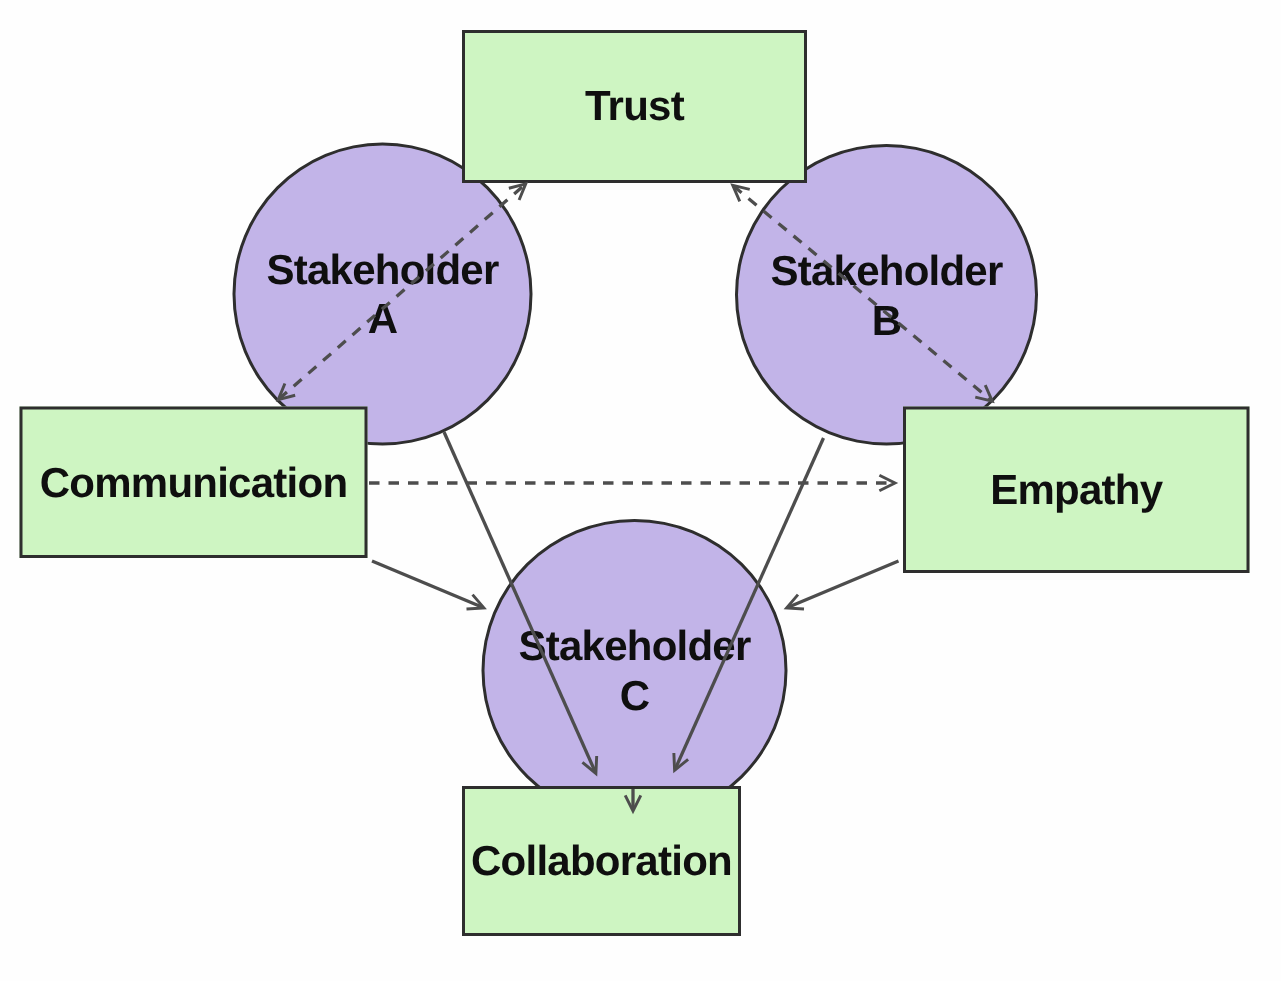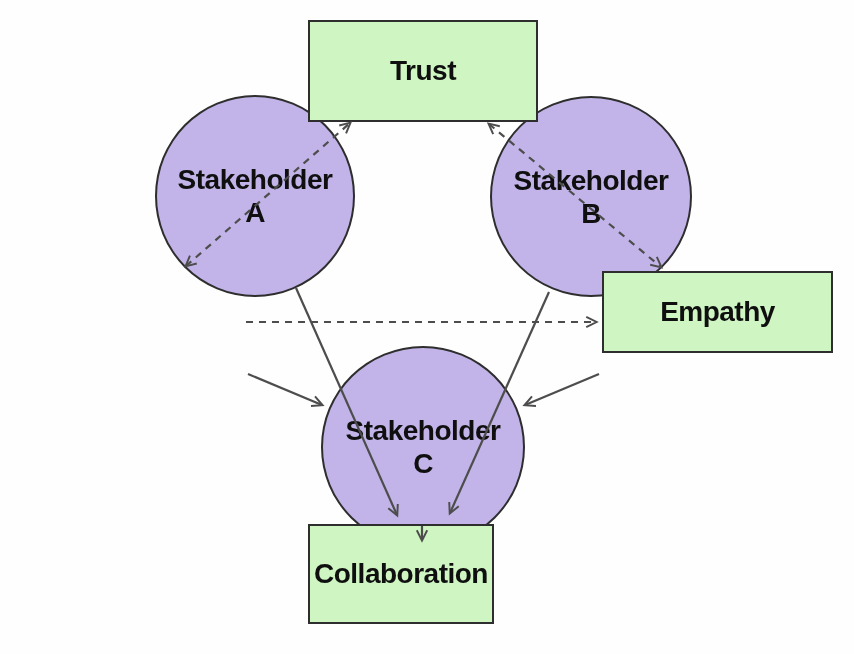--- a/index.html
+++ b/index.html
@@ -35,21 +35,21 @@
   .circle {
     background: #c2b4e8;
     border: 2px solid #2e2e2e;
     border-radius: 50%;
     flex-direction: column;
     line-height: 33px;
     z-index: 1;
   }
   #trust         { left: 308px; top: 20px;  width: 230px; height: 102px; }
   #communication { left: 13px;  top: 271px; width: 232px; height: 101px; }
-  #empathy       { left: 602px; top: 271px; width: 231px; height: 82px; }
+  #empathy       { left: 602px; top: 271px; width: 231px; height: 111px; }
   #collaboration { left: 308px; top: 524px; width: 186px; height: 100px; }
   #stakeholder-a { left: 155px; top: 95px;  width: 200px; height: 202px; }
   #stakeholder-b { left: 490px; top: 96px;  width: 202px; height: 201px; }
   #stakeholder-c { left: 321px; top: 346px; width: 204px; height: 202px; }
   #edges-svg {
     position: absolute;
     left: 0; top: 0;
     width: 854px; height: 654px;
     z-index: 3;
     pointer-events: none;
@@ -75,20 +75,23 @@
     <span>B</span>
   </div>
   <div class="node circle" id="stakeholder-c">
     <span>Stakeholder</span>
     <span>C</span>
   </div>
 
   <div class="node box" id="trust">
     <span>Trust</span>
   </div>
+  <div class="node box" id="communication">
+    <span>Communication</span>
+  </div>
   <div class="node box" id="empathy">
     <span>Empathy</span>
   </div>
   <div class="node box" id="collaboration">
     <span>Collaboration</span>
   </div>
 
   <svg id="edges-svg" viewBox="0 0 854 654" xmlns="http://www.w3.org/2000/svg">
     <defs>
       <marker id="arrowhead" viewBox="0 0 10 10" refX="8.5" refY="5" markerWidth="13" markerHeight="13" markerUnits="userSpaceOnUse" orient="auto-start-reverse" overflow="visible">

